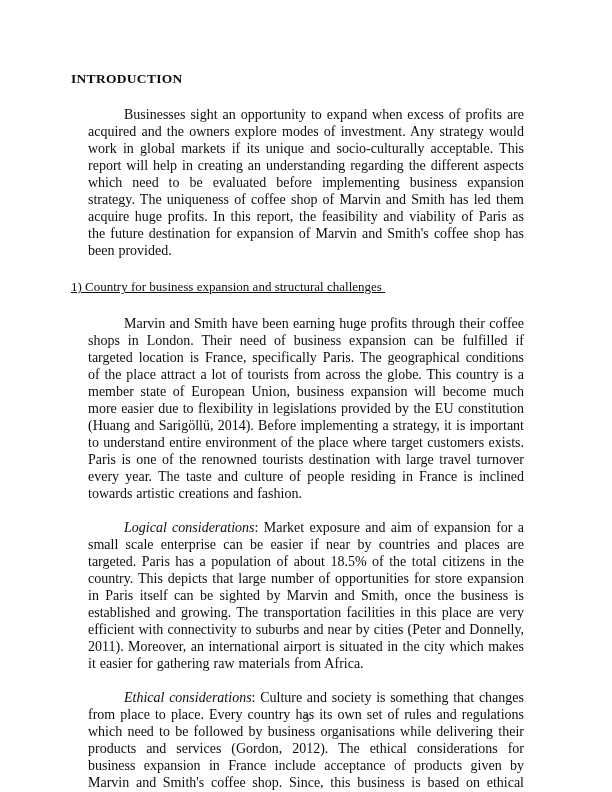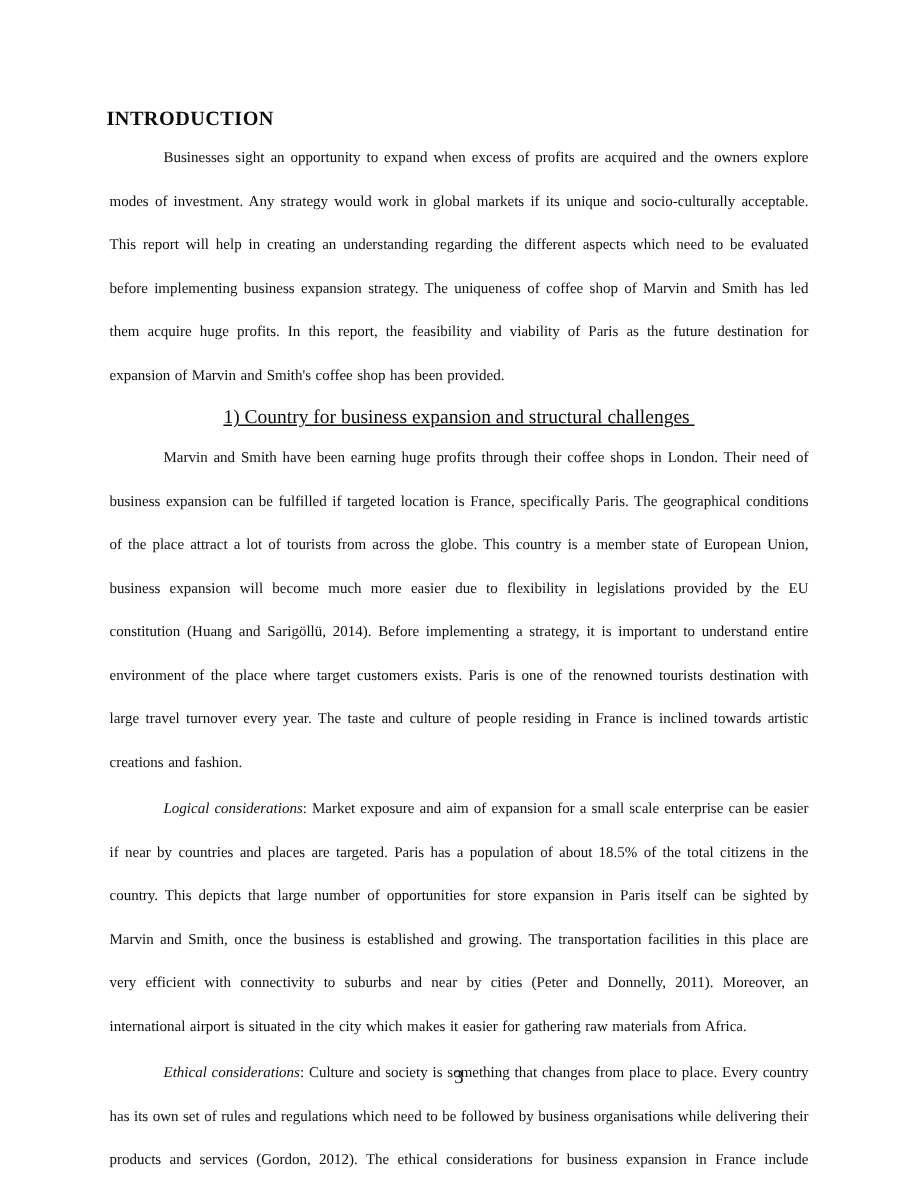--- a/index.html
+++ b/index.html
@@ -23,35 +23,34 @@
     width: 470px;
   }
   .doc-title {
     margin: 0;
     font-size: 13.5px;
     font-weight: 700;
     letter-spacing: 0.3px;
     line-height: 21.4px;
   }
   .body-para {
-    margin: 2px;
-    font-size: 10px;
-    line-height: 29px;
+    margin: 17px;
+    font-size: 14px;
+    line-height: 17px;
     text-align: justify;
     text-indent: 36px;
     word-spacing: 0.5px;
   }
   .sub-heading {
     margin: 0;
     font-size: 13px;
     font-weight: 400;
     line-height: 21.4px;
     text-decoration: underline;
     white-space: pre-wrap;
-    text-align: center;
   }
   .lead {
     font-weight: 400;
     font-style: italic;
   }
   .page-number {
     position: absolute;
     left: 0;
     width: 100%;
     bottom: 66px;

